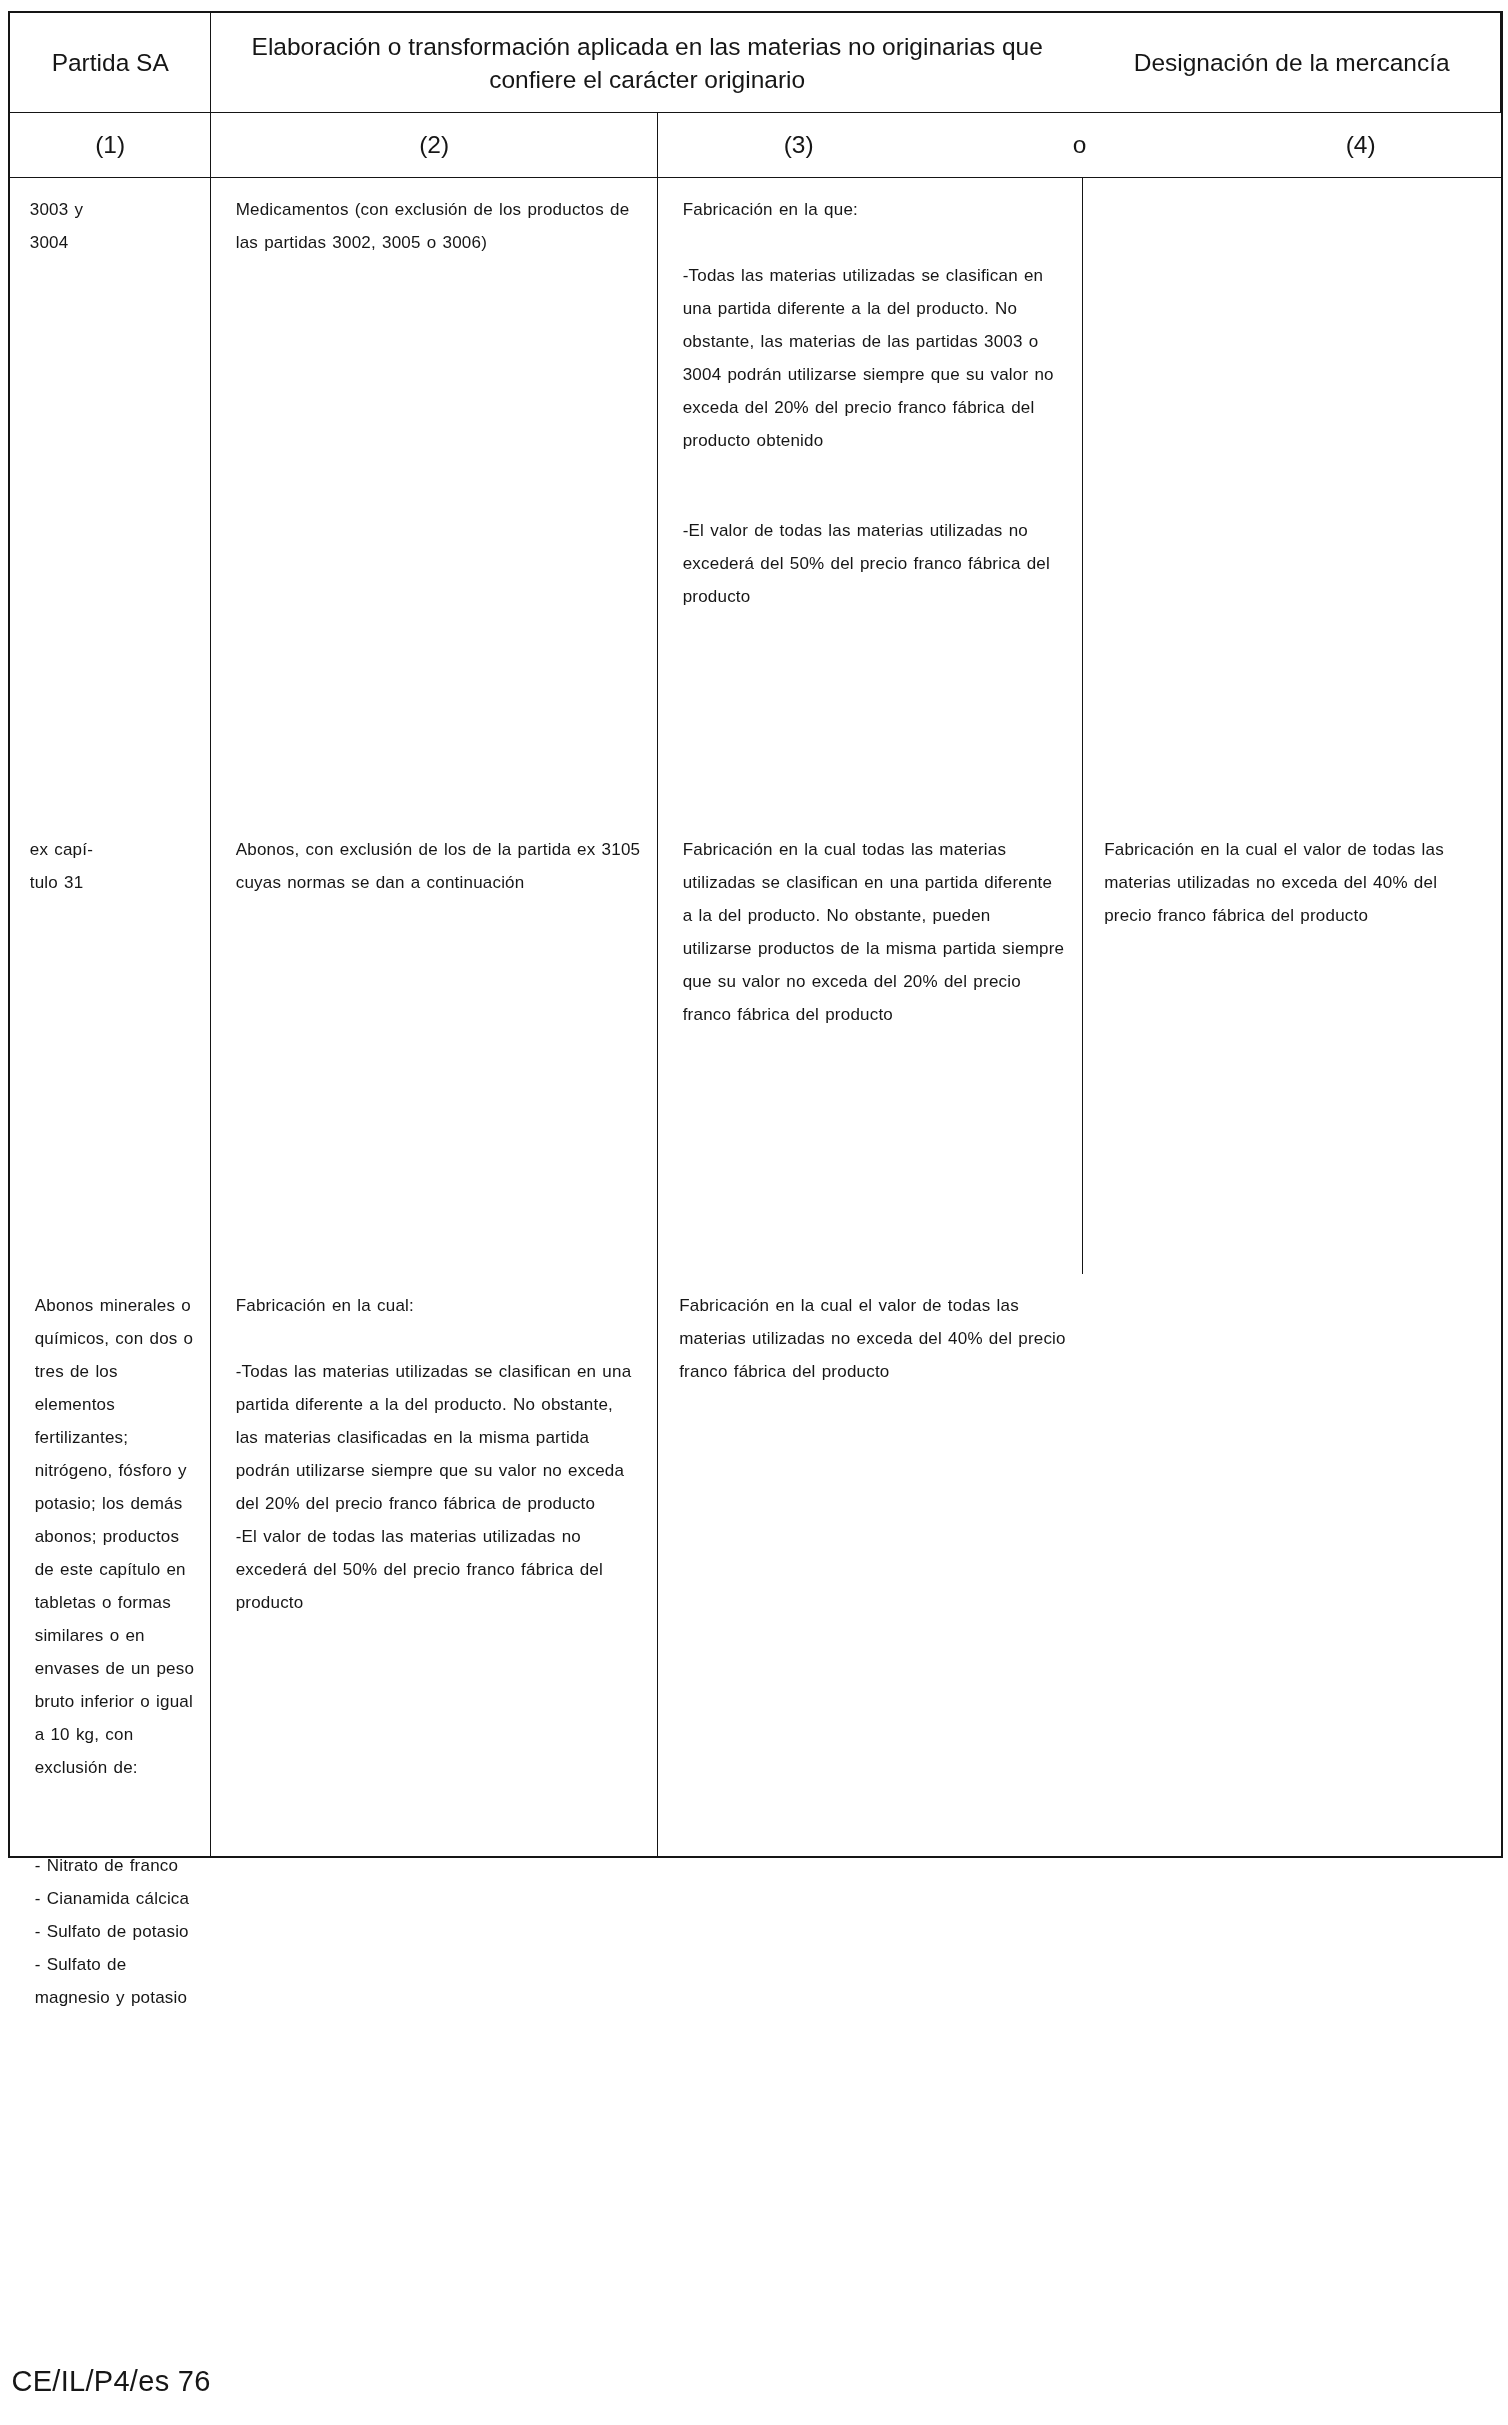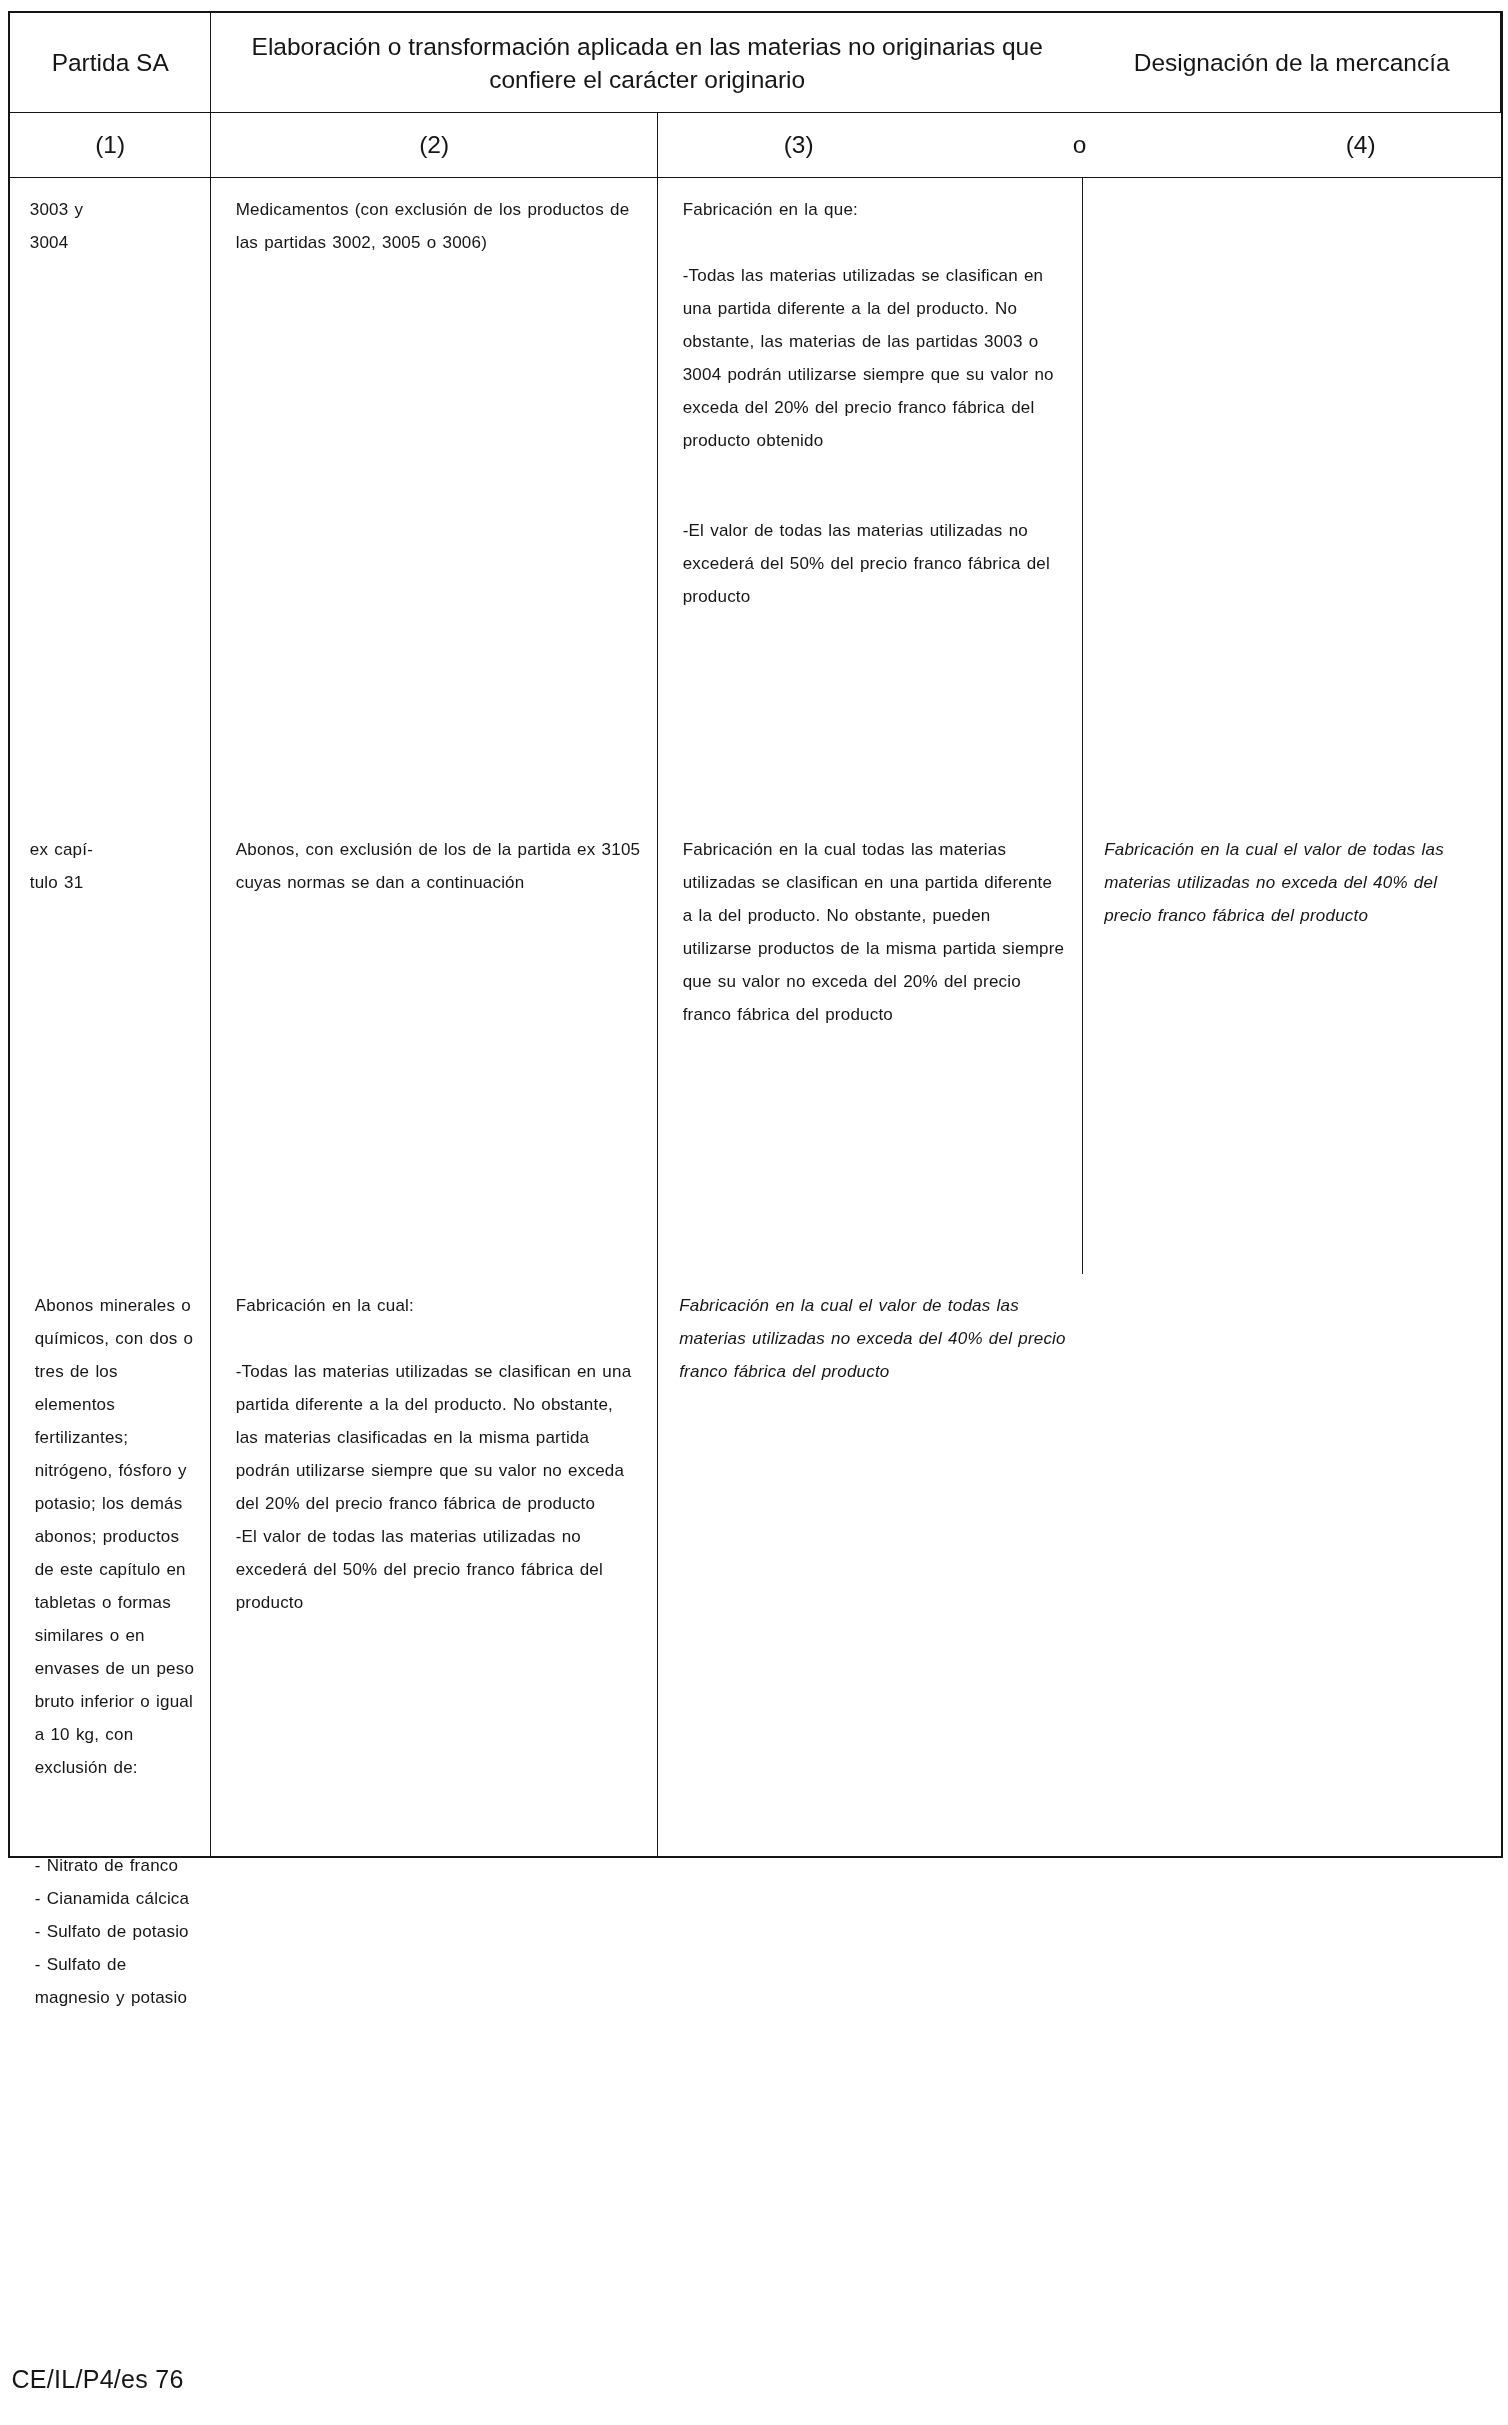--- a/index.html
+++ b/index.html
@@ -60,32 +60,32 @@
   .num-split {
     display: flex;
     align-items: center;
     padding: 4.9px 0;
   }
   .num-split span { flex: 1; text-align: center; font-size: 24.5px; }
 
   .col-partida  { padding-left: 19.6px; padding-right: 8.2px; }
   .col-design   { padding-left: 24.5px; padding-right: 14.7px; }
   .col-proc     { padding-left: 24.5px; padding-right: 18px; }
-  .col-alt      { padding-left: 21px; padding-right: 13px; font-style: italic; }
+  .col-alt      { padding-left: 21px; padding-right: 13px; }
 
   .cell p { margin: 0; }
   .gap-1 { margin-top: 33px !important; }   
   .gap-2 { margin-top: 57px !important; }   
   .gap-3 { margin-top: 65px !important; }   
 
   .footer-code {
     position: absolute;
     left: 11.4px;
     top: 2365px;
-    font-size: 25px;
+    font-size: 29px;
     letter-spacing: 0.3px;
   }
 </style>
 </head>
 <body>
 
 <div class="page">
 
   <div class="doc-table">
 

